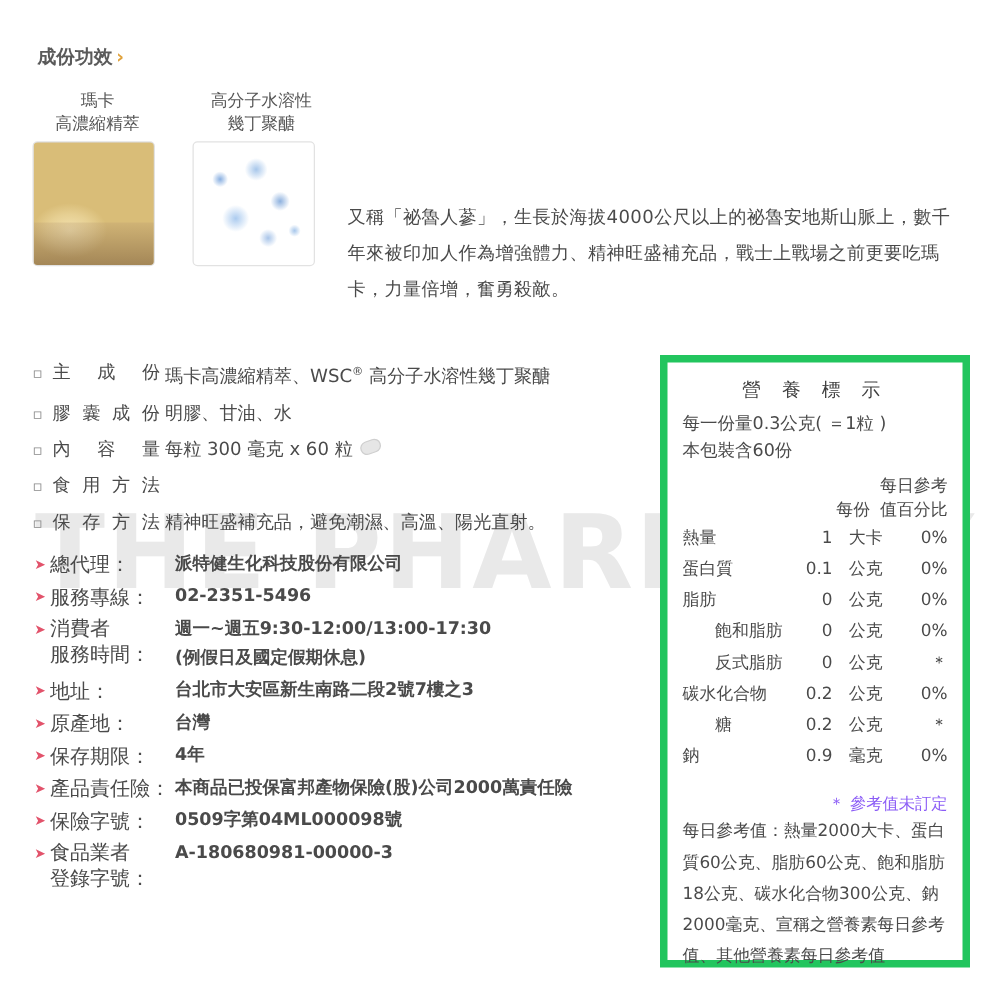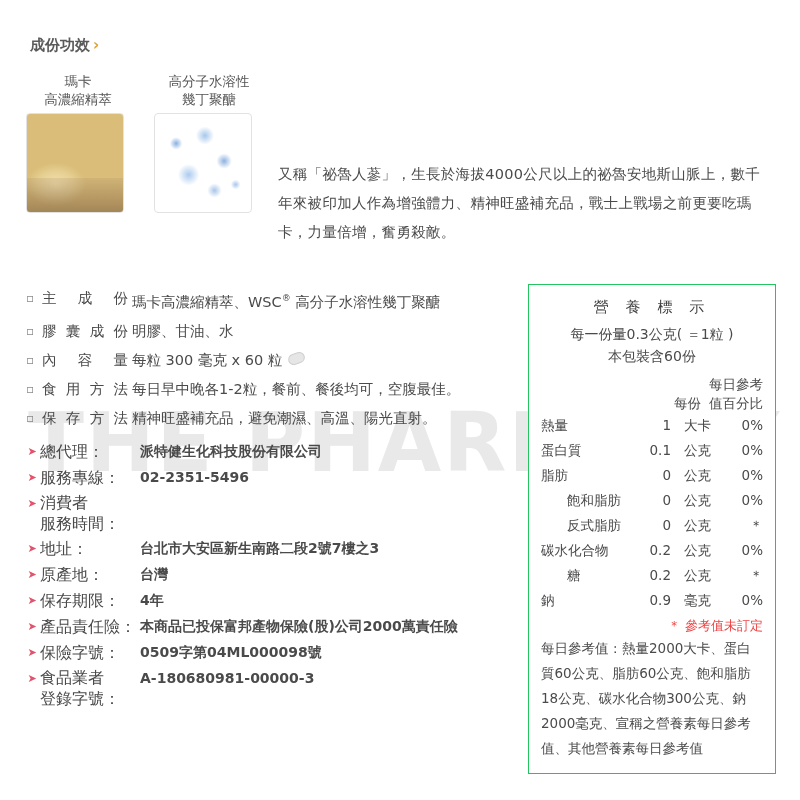--- a/index.html
+++ b/index.html
@@ -101,44 +101,44 @@
   }
   .dlbl{
     flex:0 0 100px;font-size:16px;line-height:23px;color:#4a4a4a;
   }
   .dval{font-size:14px;line-height:23px;color:#4a4a4a;font-weight:bold;}
   .dlbl.two{line-height:21px;}
 
   
   .nutri{
     position:absolute;left:528px;top:284px;width:248px;height:490px;
-    border:1px solid #22c55e;background:#fff;box-sizing:border-box;
+    border:6px solid #22c55e;background:#fff;box-sizing:border-box;
     padding:10px 12px 0 12px;z-index:2;
   }
   .nutri-title{
     text-align:center;font-size:15px;color:#3f3f3f;letter-spacing:6px;
     margin:3px 0 6px 0;
   }
-  .nutri-line{font-size:14px;line-height:22px;color:#4a4a4a;text-align:center;}
+  .nutri-line{font-size:14px;line-height:22px;color:#4a4a4a;}
   .nt-head{
     display:flex;justify-content:flex-end;align-items:flex-end;
     margin-top:8px;font-size:13.5px;color:#4a4a4a;line-height:19px;
   }
   .nt-head .h-serv{width:66px;text-align:right;}
   .nt-head .h-dv{width:62px;text-align:right;}
   .nt-row{
     display:flex;align-items:flex-end;font-size:13.5px;color:#4a4a4a;
     line-height:25px;
   }
   .nt-row .n-name{flex:1;}
   .nt-row .n-name.indent{padding-left:26px;}
   .nt-row .n-val{width:40px;text-align:right;}
   .nt-row .n-unit{width:36px;text-align:right;padding-left:4px;}
   .nt-row .n-dv{width:52px;text-align:right;}
-  .nt-note{text-align:right;font-size:13px;color:#ef4444;margin-top:4px;}
+  .nt-note{text-align:right;font-size:13px;color:#8b5cf6;margin-top:16px;}
   .nt-foot{
     font-size:13.5px;line-height:25px;color:#4a4a4a;margin-top:1px;
   }
 </style>
 </head>
 <body>
 
 <div class="page">
 
   <div class="watermark">THE PHARMACY</div>
@@ -201,21 +201,20 @@
     </div>
 
     <div class="row">
       <div class="bullet-sq">▫</div>
       <div class="lbl">
         <span>食</span>
         <span>用</span>
         <span>方</span>
         <span>法</span>
       </div>
-      <div class="val">每日早中晚各1-2粒，餐前、餐後均可，空腹最佳。</div>
     </div>
 
     <div class="row">
       <div class="bullet-sq">▫</div>
       <div class="lbl">
         <span>保</span>
         <span>存</span>
         <span>方</span>
         <span>法</span>
       </div>
@@ -235,20 +234,24 @@
       <div class="arrow">➤</div>
       <div class="dlbl">服務專線：</div>
       <div class="dval">02-2351-5496</div>
     </div>
 
     <div class="drow">
       <div class="arrow">➤</div>
       <div class="dlbl two">
         <div>消費者</div>
         <div>服務時間：</div>
+      </div>
+      <div class="dval">
+        <div>週一~週五9:30-12:00/13:00-17:30</div>
+        <div>(例假日及國定假期休息)</div>
       </div>
     </div>
 
     <div class="drow">
       <div class="arrow">➤</div>
       <div class="dlbl">地址：</div>
       <div class="dval">台北市大安區新生南路二段2號7樓之3</div>
     </div>
 
     <div class="drow">

